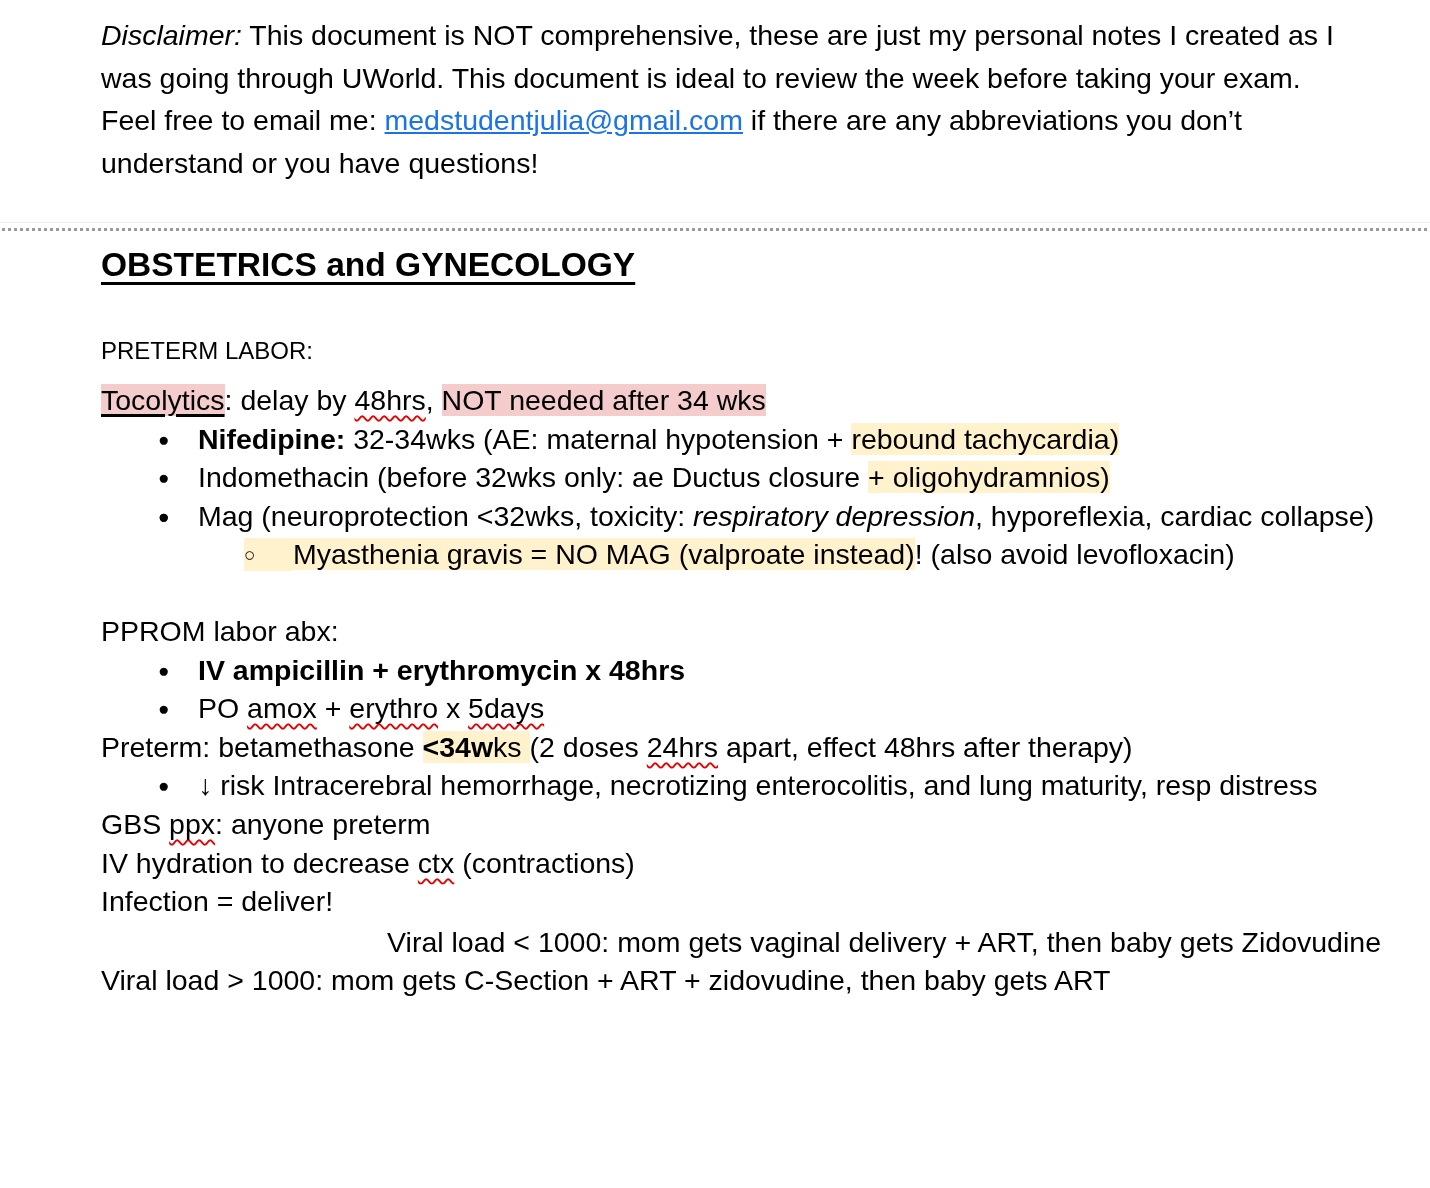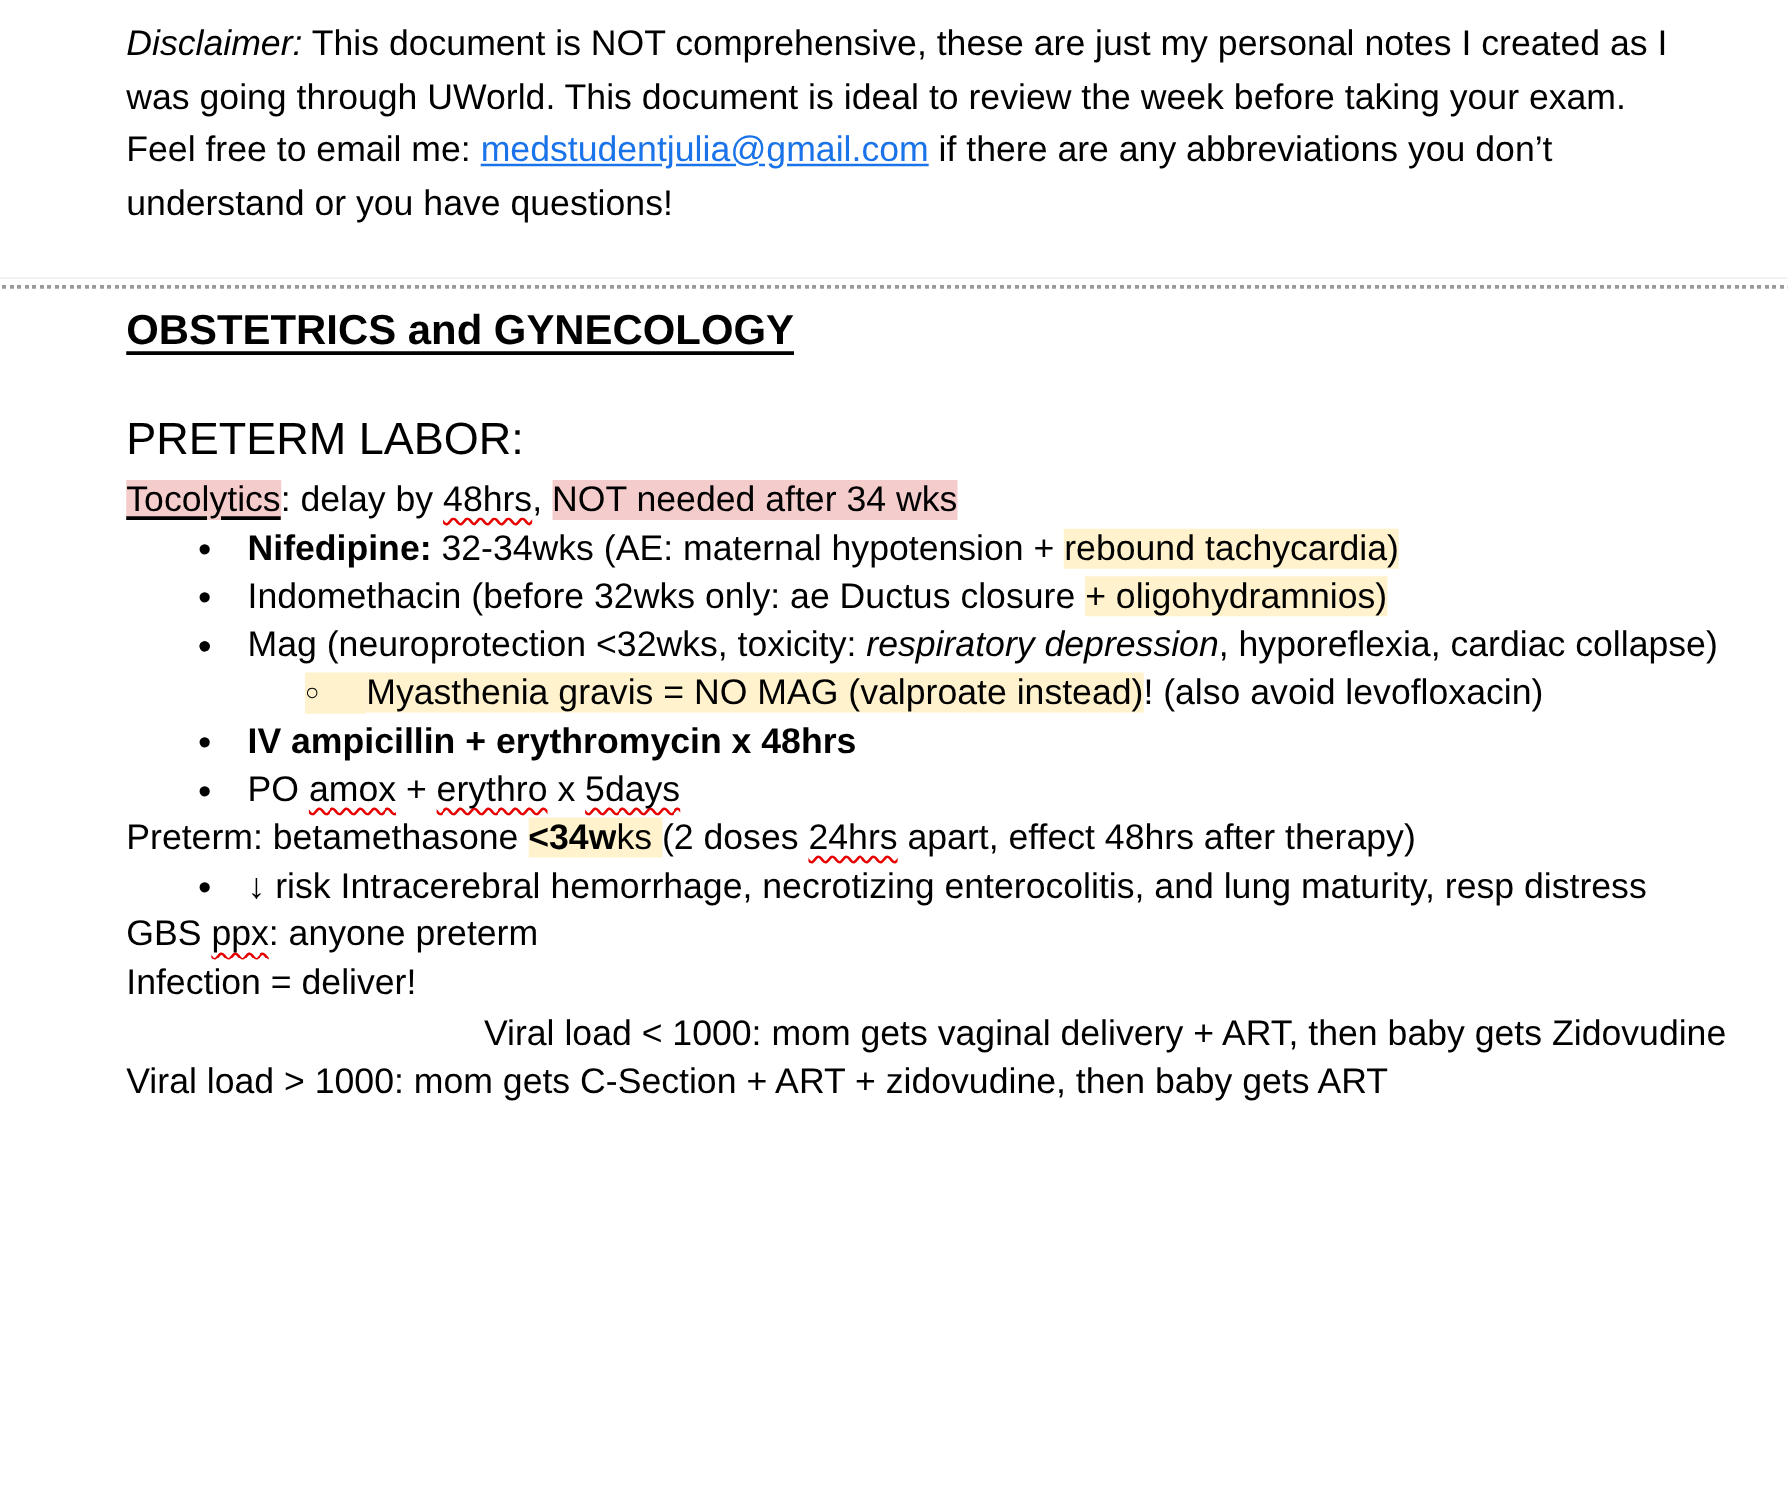--- a/index.html
+++ b/index.html
@@ -29,21 +29,21 @@
     border-top:1px solid #ececec;
   }
   .pagebreak::after{
     content:"";position:absolute;left:0;right:0;top:5px;height:3px;
     background:repeating-linear-gradient(90deg,var(--pagebreak-gray) 0 3px,transparent 3px 6px);
   }
 
   
   .h-section{margin:12px 0 0;font-size:33.5px;line-height:44px;font-weight:700;}
   .h-section .hu{text-decoration:underline;text-decoration-thickness:3px;text-underline-offset:6px;text-align:center;}
-  .h-sub{margin:42px 0 0;font-size:36px;line-height:44px;font-weight:400;}
+  .h-sub{margin:42px 0 0;font-size:24px;line-height:44px;font-weight:400;}
   .h-sub2{margin:40px 0 0;font-size:33.5px;line-height:44px;font-weight:400;}
 
   
   .line{margin:0;line-height:38.6px;width:1280px;}
   .toco{margin-top:8px;}
   .mt-blank{margin-top:38px;}
   .mt-sm{margin-top:2px;text-align:right;}
 
   
   .li1{position:relative;margin:0;padding-left:97px;line-height:38.6px;width:1280px;}
@@ -84,31 +84,33 @@
   <div class="li1"><span class="mk">●</span><span class="b">Nifedipine:</span><span> 32-34wks (AE: maternal hypotension + </span><span class="hl-y">rebound tachycardia)</span></div>
 
   <div class="li1"><span class="mk">●</span><span>Indomethacin (before 32wks only: ae Ductus closure </span><span class="hl-y">+ oligohydramnios)</span></div>
 
   <div class="li1"><span class="mk">●</span></div>
 
   <div class="li1"><span class="mk">●</span><span>Mag (neuroprotection &lt;32wks, toxicity: </span><span class="it">respiratory depression</span><span>, hyporeflexia, cardiac collapse)</span></div>
 
   <div class="li2"><span class="mk2 hl-y">○</span><span class="hl-y">Myasthenia gravis = NO MAG (valproate instead)</span><span>! (also avoid levofloxacin)</span></div>
 
+  <p class="line mt-blank">PPROM labor abx:</p>
 
   <div class="li1"><span class="mk">●</span><span class="b">IV ampicillin + erythromycin x 48hrs</span></div>
 
   <div class="li1"><span class="mk">●</span><span>PO </span><span class="sq">amox</span><span> + </span><span class="sq">erythro</span><span> x </span><span class="sq">5days</span></div>
 
   <p class="line"><span>Preterm: betamethasone </span><span class="hl-y b">&lt;34w</span><span class="hl-y">ks </span><span>(2 doses </span><span class="sq">24hrs</span><span> apart, effect 48hrs after therapy)</span></p>
 
   <div class="li1"><span class="mk">●</span><span>↓ risk Intracerebral hemorrhage, necrotizing enterocolitis, and lung maturity, resp distress</span></div>
 
   <p class="line"><span>GBS </span><span class="sq">ppx</span><span>: anyone preterm</span></p>
 
+  <p class="line"><span>IV hydration to decrease </span><span class="sq">ctx</span><span> (contractions)</span></p>
 
   <p class="line">Infection = deliver!</p>
 
 
   <p class="line mt-sm">Viral load &lt; 1000: mom gets vaginal delivery + ART, then baby gets Zidovudine</p>
 
   <p class="line">Viral load &gt; 1000: mom gets C-Section + ART + zidovudine, then baby gets ART</p>
 
 </div>
 

